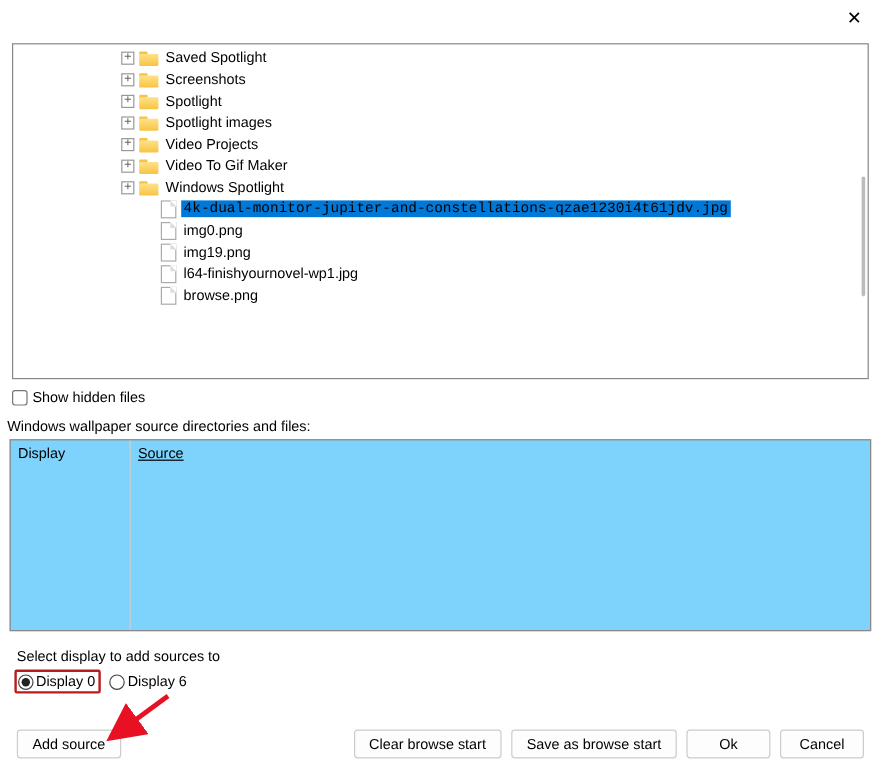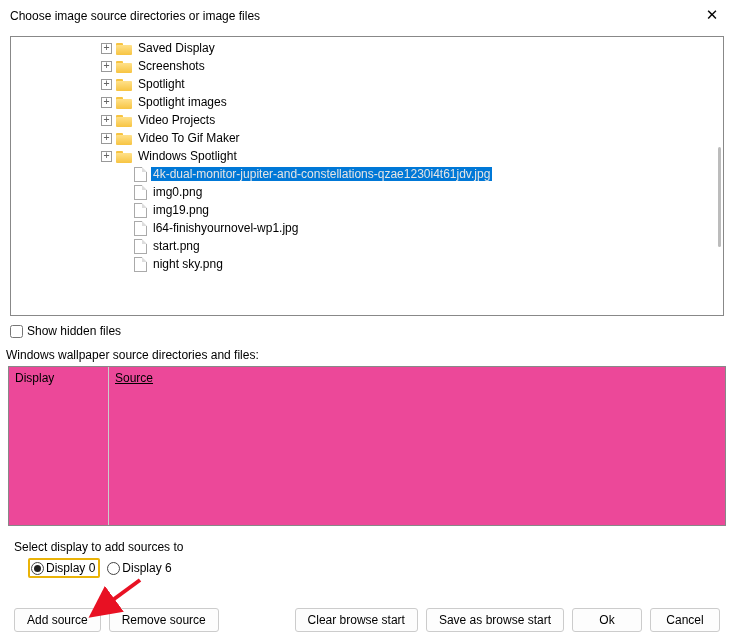--- a/index.html
+++ b/index.html
@@ -122,42 +122,43 @@
     width: 0; height: 0;
     border-top: 5px solid #fff;
     border-left: 5px solid #ddd;
   }
   .node-label {
     padding: 0 2px;
     font-size: 12px;
   }
   .node-label.selected {
     background: #0078d7;
-    color: #e5e5e5;
+    color: #000000;
+    font-family: Liberation Mono, monospace;
   }
   .hidden-check-row {
     margin: 8px 10px 0 10px;
     display: flex;
     align-items: center;
     gap: 4px;
   }
   .hidden-check-row input[type=checkbox]{
     width: 13px; height: 13px;
     margin:0;
   }
   .section-label {
     margin: 10px 6px 0 6px;
     font-size: 12px;
   }
   .sources-panel {
     border: 1px solid #888;
     margin: 4px 8px 0 8px;
     height: 160px;
     display: flex;
-    background: #ec4899;
+    background: #7dd3fc;
   }
   .sources-col-head {
     padding: 4px 6px;
     font-size: 12px;
   }
   .sources-col-display {
     width: 100px;
     border-right: 1px solid #ccc;
   }
   .sources-col-source {
@@ -174,23 +175,22 @@
     align-items: center;
     gap: 6px;
   }
   .radio-box {
     display: inline-flex;
     align-items: center;
     padding: 1px 3px 1px 1px;
     gap: 2px;
   }
   .radio-box.active {
-    border: 2px solid #eab308;
+    border: 2px solid #b91c1c;
     border-radius: 2px;
-    margin-left: 16px;
   }
   .radio-circ {
     width: 13px; height: 13px;
     border: 1px solid #444;
     border-radius: 50%;
     display: inline-flex;
     align-items: center;
     justify-content: center;
     background: #fff;
   }
@@ -224,30 +224,29 @@
     position: absolute;
     left: 85px;
     top: 575px;
     pointer-events: none;
   }
 </style>
 </head>
 <body>
 
 <div class="titlebar">
-  <span class="title">Choose image source directories or image files</span>
   <span class="close">✕</span>
 </div>
 
 <div class="tree-panel">
   <div class="tree-inner" id="tree-inner">
       <div class="tree-row">
         <span class="exp">+</span>
         <span class="folder-icon"></span>
-        <span class="node-label">Saved Display</span>
+        <span class="node-label">Saved Spotlight</span>
       </div>
       <div class="tree-row">
         <span class="exp">+</span>
         <span class="folder-icon"></span>
         <span class="node-label">Screenshots</span>
       </div>
       <div class="tree-row">
         <span class="exp">+</span>
         <span class="folder-icon"></span>
         <span class="node-label">Spotlight</span>
@@ -288,26 +287,21 @@
         <span class="node-label">img19.png</span>
       </div>
       <div class="tree-row file">
         <span class="exp-gap"></span>
         <span class="file-icon"></span>
         <span class="node-label">l64-finishyournovel-wp1.jpg</span>
       </div>
       <div class="tree-row file">
         <span class="exp-gap"></span>
         <span class="file-icon"></span>
-        <span class="node-label">start.png</span>
-      </div>
-      <div class="tree-row file">
-        <span class="exp-gap"></span>
-        <span class="file-icon"></span>
-        <span class="node-label">night sky.png</span>
+        <span class="node-label">browse.png</span>
       </div>
     </div>
   <div class="tree-scrollbar"></div>
 </div>
 
 <div class="hidden-check-row">
   <input type="checkbox" style="">
   <label>Show hidden files</label>
 </div>
 
@@ -330,21 +324,20 @@
     <span>Display 0</span>
   </span>
   <span class="radio-box">
     <span class="radio-circ"></span>
     <span>Display 6</span>
   </span>
 </div>
 
 <div class="button-row">
   <button class="btn">Add source</button>
-  <button class="btn wide">Remove source</button>
   <span class="spacer"></span>
   <button class="btn wide">Clear browse start</button>
   <button class="btn xwide">Save as browse start</button>
   <button class="btn">Ok</button>
   <button class="btn">Cancel</button>
 </div>
 
 <svg class="arrow-svg" width="70" height="50">
   <defs>
     <marker id="ah" markerWidth="8" markerHeight="8" refX="6" refY="4" orient="auto">

